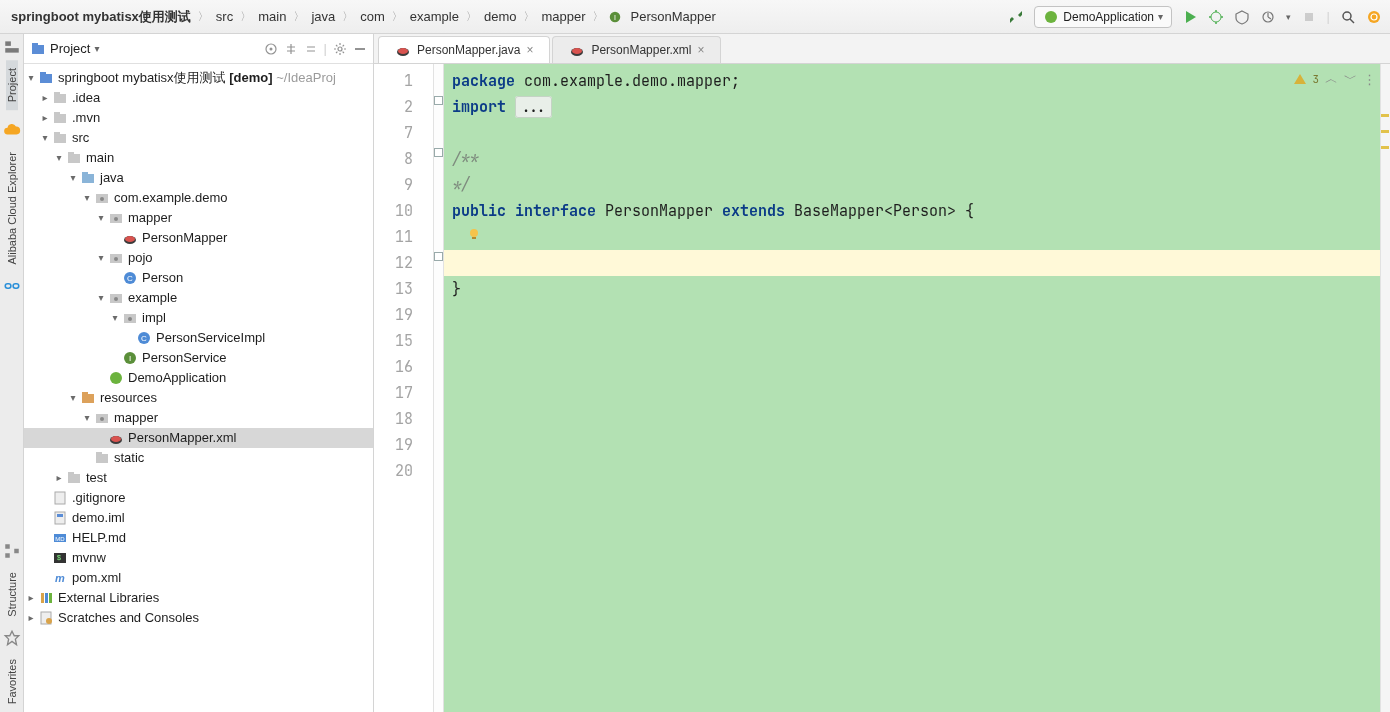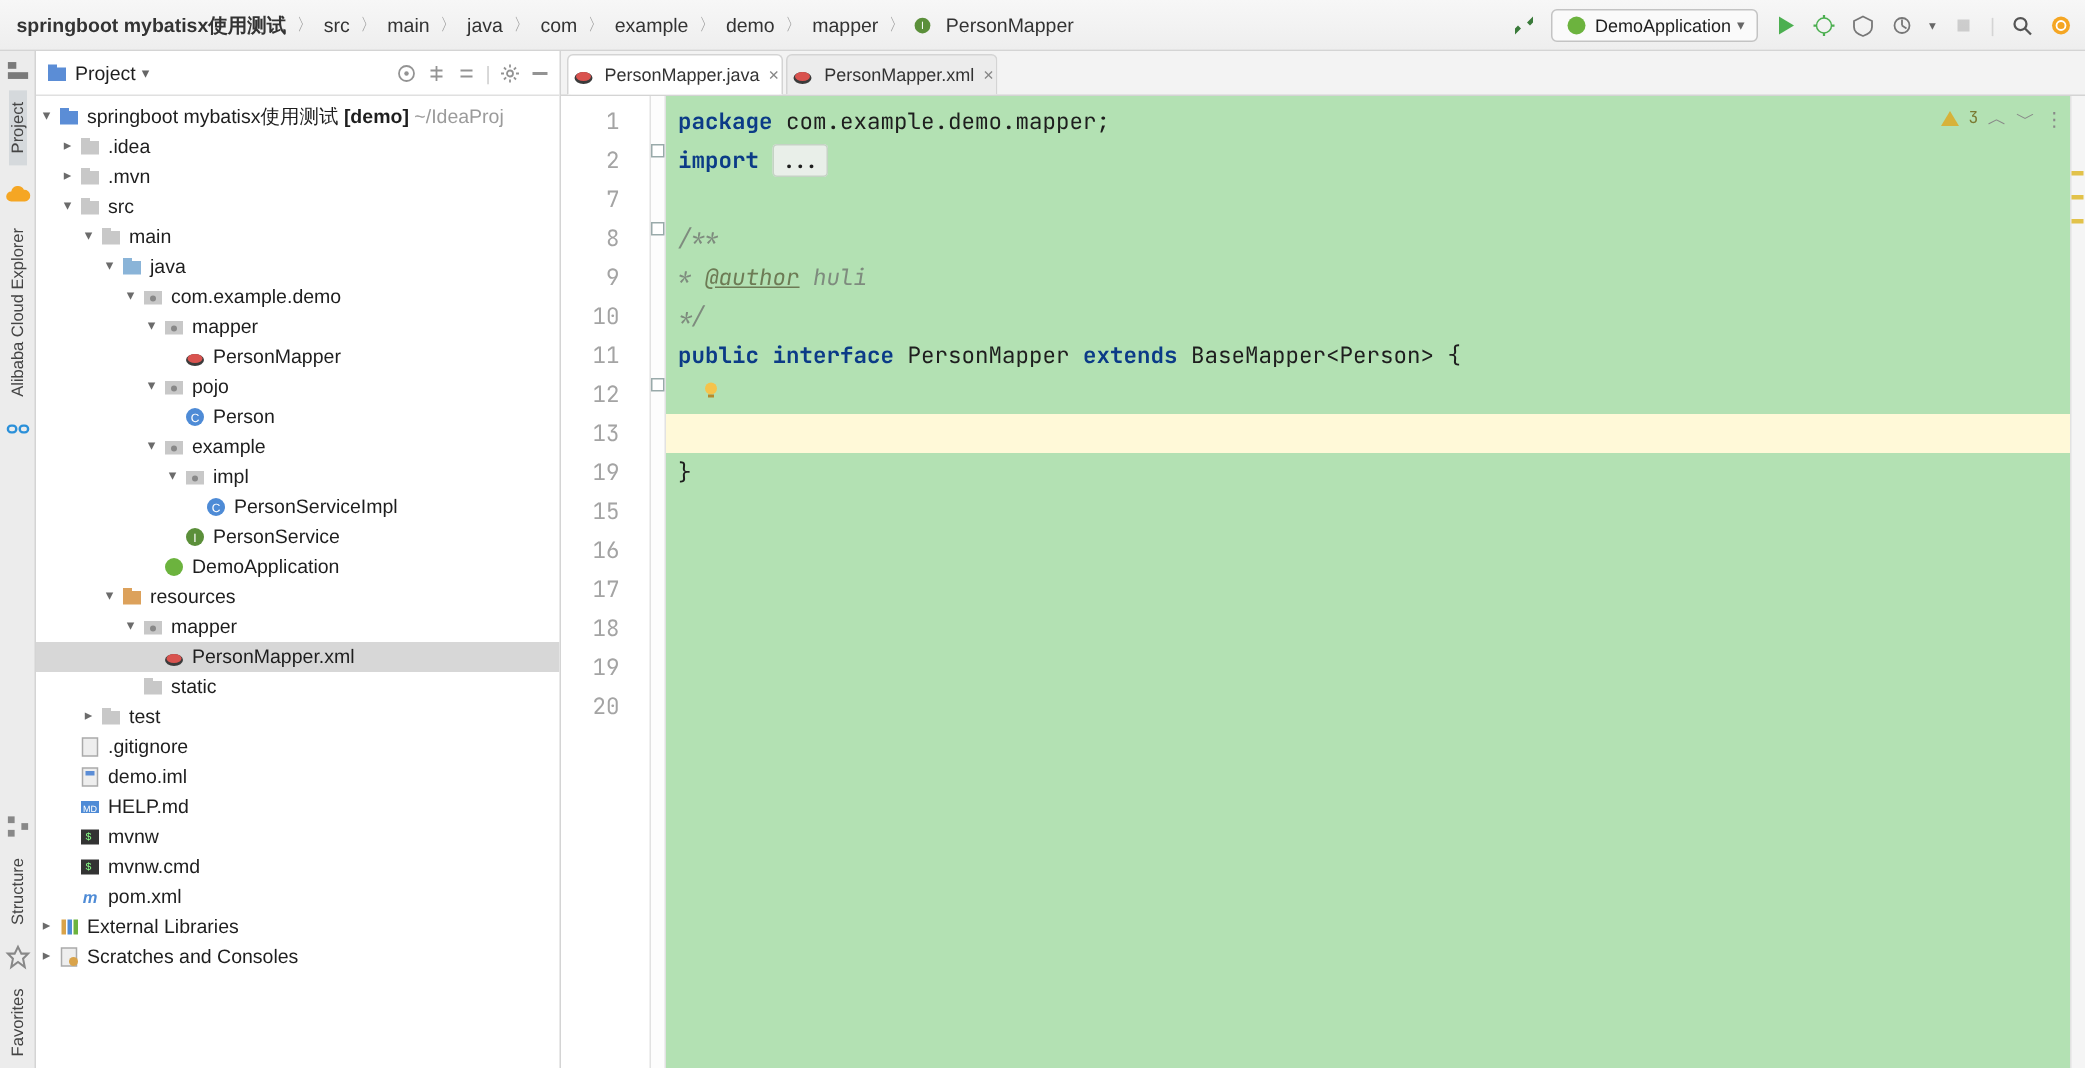--- a/index.html
+++ b/index.html
@@ -41,21 +41,21 @@
   .nd-txt { }
   .nd-txt .bold { font-weight:700; }
   .nd-txt .muted { color:#9b9b9b; }
   .folder-plain svg rect{ fill:#c8c8c8;}
   .folder-pkg svg rect{ fill:#8ab4d8;}
   .folder-res svg rect{ fill:#dca15b;}
 
   
   .editor-area { flex:1; display:flex; flex-direction:column; min-width:0;}
   .tabs { height:30px; display:flex; align-items:flex-end; border-bottom:1px solid #d4d4d4; background:#f3f3f3; padding-left:4px;}
-  .tab { display:flex; align-items:center; gap:6px; padding:5px 2px; border:1px solid #d4d4d4; border-bottom:none; background:#ececec; font-size:12px; color:#333; margin-right:2px; border-top-left-radius:4px; border-top-right-radius:4px; cursor:pointer;}
+  .tab { display:flex; align-items:center; gap:6px; padding:5px 16px; border:1px solid #d4d4d4; border-bottom:none; background:#ececec; font-size:12px; color:#333; margin-right:2px; border-top-left-radius:4px; border-top-right-radius:4px; cursor:pointer;}
   .tab.active { background:#fff; }
   .tab .close { font-size:12px; color:#888; cursor:pointer;}
 
   .editor { flex:1; display:flex; position:relative; font-family: "JetBrains Mono", Menlo, Consolas, monospace; font-size:15px; background:#fdfdfd; overflow:hidden;}
   .gutter { width:60px; background:#fff; border-right:1px solid #e2e2e2; color:#a4a4a4; text-align:right; padding: 4px 20px 4px 0; line-height:26px;}
   .fold-strip { width:10px; border-right:1px solid #e2e2e2; position:relative;}
   .fold-box { position:absolute; left:0; width:9px; height:9px; border:1px solid #9aa; background:#fff;}
   .code { flex:1; position:relative; padding:4px 0 4px 8px; line-height:26px; background: linear-gradient(#b3e1b3,#b3e1b3); }
   .codeline { white-space:pre; }
   .hl-current { background:#fff9d8; display:block; margin:0 -8px; padding:0 8px;}
@@ -496,30 +496,20 @@
                 <rect x="2" y="3" width="12" height="10" fill="#333"></rect>
                 <text x="5" y="10" font-size="7" fill="#8f8">$</text>
               </svg>
             </span>
             <span class="nd-txt">mvnw</span>
           </div>
         <div class="row">
             <span class="ind" style="width:28px"></span>
             <span class="nd-ico">
               <svg viewBox="0 0 16 16">
-                <rect x="2" y="3" width="12" height="10" fill="#333"></rect>
-                <text x="5" y="10" font-size="7" fill="#8f8">$</text>
-              </svg>
-            </span>
-            <span class="nd-txt">mvnw.cmd</span>
-          </div>
-        <div class="row">
-            <span class="ind" style="width:28px"></span>
-            <span class="nd-ico">
-              <svg viewBox="0 0 16 16">
                 <text x="8" y="12" font-size="11" text-anchor="middle" font-style="italic" fill="#4e8bd6" font-weight="bold">m</text>
               </svg>
             </span>
             <span class="nd-txt">pom.xml</span>
           </div>
         <div class="row">
             <span class="ind" style="width:0px"></span>
             <span class="tw">▸</span>
             <span class="nd-ico">
               <svg viewBox="0 0 16 16">
@@ -590,21 +580,20 @@
         <div class="fold-strip">
           <div class="fold-box" style="top:32px"></div>
           <div class="fold-box" style="top:84px"></div>
           <div class="fold-box" style="top:188px"></div>
         </div>
         <div class="code">
           <div class="codeline"><span class="kw">package</span><span class="txt"> com.example.demo.mapper;</span></div>
           <div class="codeline"><span class="kw">import</span> <span class="fold-dots">...</span></div>
           <div class="codeline">&nbsp;</div>
           <div class="codeline"><span class="cmt">/**</span></div>
-          <div class="codeline"><span class="cmt">* </span><span class="doc-tag">@author</span><span class="cmt"> huli</span></div>
           <div class="codeline"><span class="cmt">*/</span></div>
           <div class="codeline"><span class="kw">public</span> <span class="kw">interface</span><span class="txt"> PersonMapper </span><span class="kw">extends</span><span class="txt"> BaseMapper&lt;Person&gt; {</span></div>
           <div class="codeline" style="position:relative">&nbsp;<span class="bulb"><svg viewBox="0 0 16 16">
                   <circle cx="8" cy="7" r="4" fill="#f5c34b"></circle>
                   <rect x="6" y="11" width="4" height="2" fill="#b58a2d"></rect>
                 </svg></span></div>
           <div class="codeline hl-current">&nbsp;</div>
           <div class="codeline"><span class="txt">}</span></div>
           <div class="codeline">&nbsp;</div>
           <div class="codeline">&nbsp;</div>

